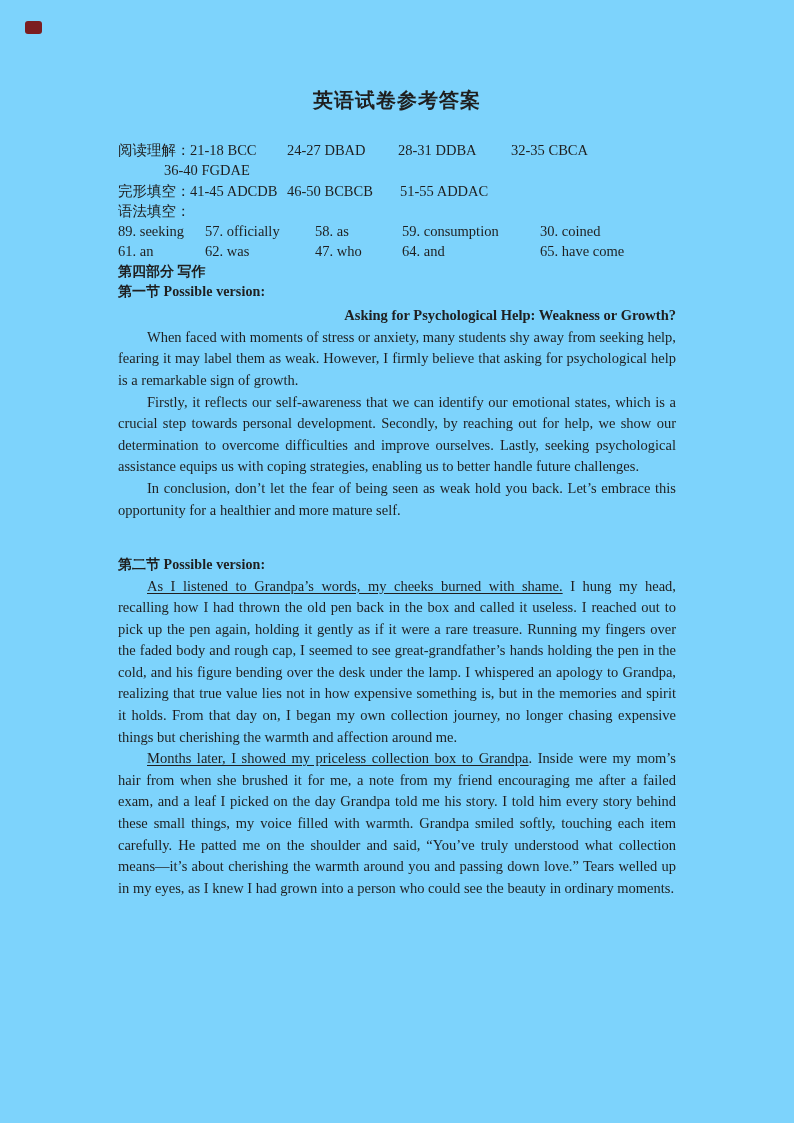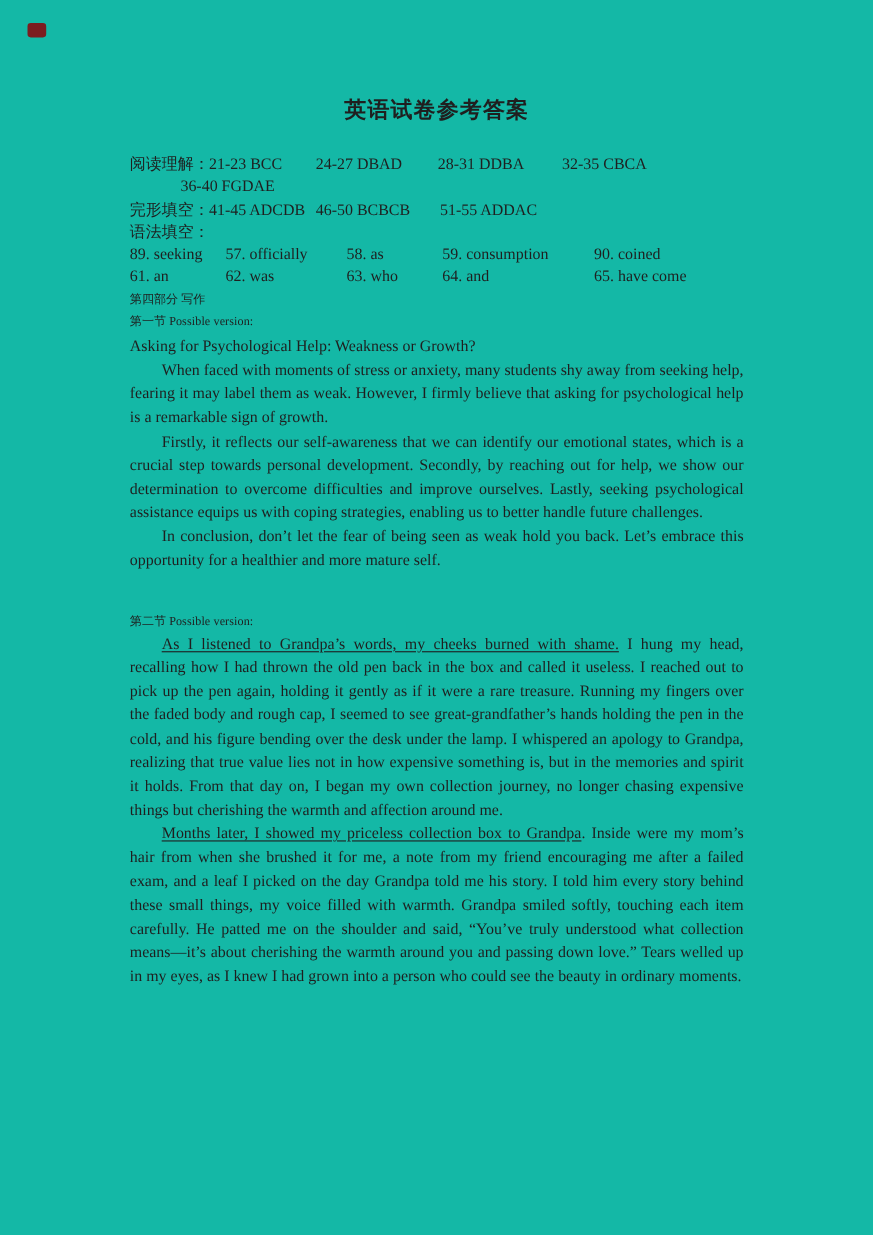--- a/index.html
+++ b/index.html
@@ -1,21 +1,21 @@
 <!DOCTYPE html>
 <html><head>
 <meta charset="utf-8">
 <style>
   * { box-sizing: border-box; }
   html, body { margin: 0; padding: 0; background: #ffffff; }
   .page {
     position: relative;
     width: 794px;
     height: 1123px;
-    background: #14b8a6;
+    background: #7dd3fc;
     font-family: "Liberation Serif", "DejaVu Serif", serif;
     color: #1f1f1f;
     overflow: hidden;
   }
   .corner-mark {
     position: absolute;
     left: 25px;
     top: 21px;
     width: 17px;
     height: 13px;
@@ -43,27 +43,29 @@
   .arow {
     position: relative;
     height: 20.3px;
     line-height: 20.3px;
     white-space: nowrap;
   }
   .arow .cell { position: absolute; top: 0; }
   .heading-row {
     height: 20.3px;
     line-height: 20.3px;
-    font-size: 11px;
+    font-size: 14px;
+    font-weight: bold;
   }
   .essay-title {
     margin: 3px 0 0 0;
     font-size: 14.5px;
     line-height: 21.5px;
-    text-align: left;
+    text-align: right;
+    font-weight: bold;
   }
   .para {
     margin: 0;
     font-size: 14.5px;
     line-height: 21.6px;
     text-align: justify;
     text-indent: 2em;
   }
   .section2-heading { margin-top: 34px; }
   .u-sentence {
@@ -81,21 +83,21 @@
 
   <div class="content">
 
     <h1 class="doc-title">英语试卷参考答案</h1>
 
     <div class="answers">
 
 
       <div class="arow">
         <span class="cell" style="left:0">阅读理解：</span>
-        <span class="cell" style="left:72px">21-23 BCC</span>
+        <span class="cell" style="left:72px">21-18 BCC</span>
         <span class="cell" style="left:169px">24-27 DBAD</span>
         <span class="cell" style="left:280px">28-31 DDBA</span>
         <span class="cell" style="left:393px">32-35 CBCA</span>
       </div>
 
       <div class="arow">
         <span class="cell" style="left:46px">36-40 FGDAE</span>
       </div>
 
       <div class="arow">
@@ -107,27 +109,27 @@
 
       <div class="arow">
         <span class="cell" style="left:0">语法填空：</span>
       </div>
 
       <div class="arow">
         <span class="cell" style="left:0">89. seeking</span>
         <span class="cell" style="left:87px">57. officially</span>
         <span class="cell" style="left:197px">58. as</span>
         <span class="cell" style="left:284px">59. consumption</span>
-        <span class="cell" style="left:422px">90. coined</span>
+        <span class="cell" style="left:422px">30. coined</span>
       </div>
 
       <div class="arow">
         <span class="cell" style="left:0">61. an</span>
         <span class="cell" style="left:87px">62. was</span>
-        <span class="cell" style="left:197px">63. who</span>
+        <span class="cell" style="left:197px">47. who</span>
         <span class="cell" style="left:284px">64. and</span>
         <span class="cell" style="left:422px">65. have come</span>
       </div>
 
     </div>
 
     <div class="heading-row">第四部分 写作</div>
 
     <div class="heading-row">
       <span>第一节</span>

